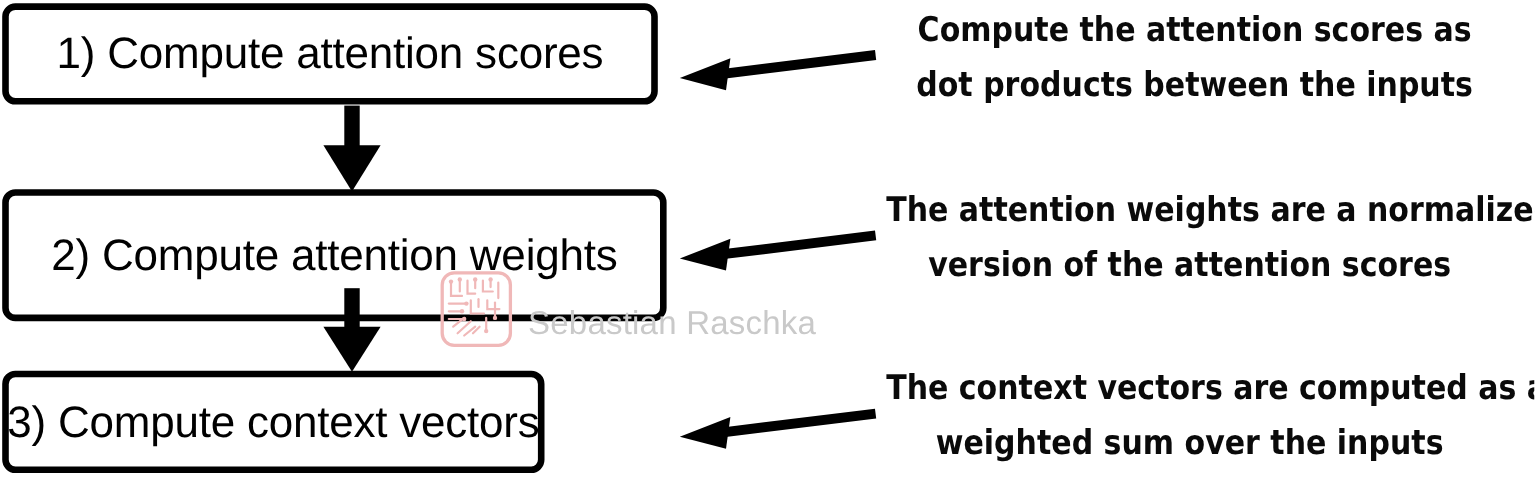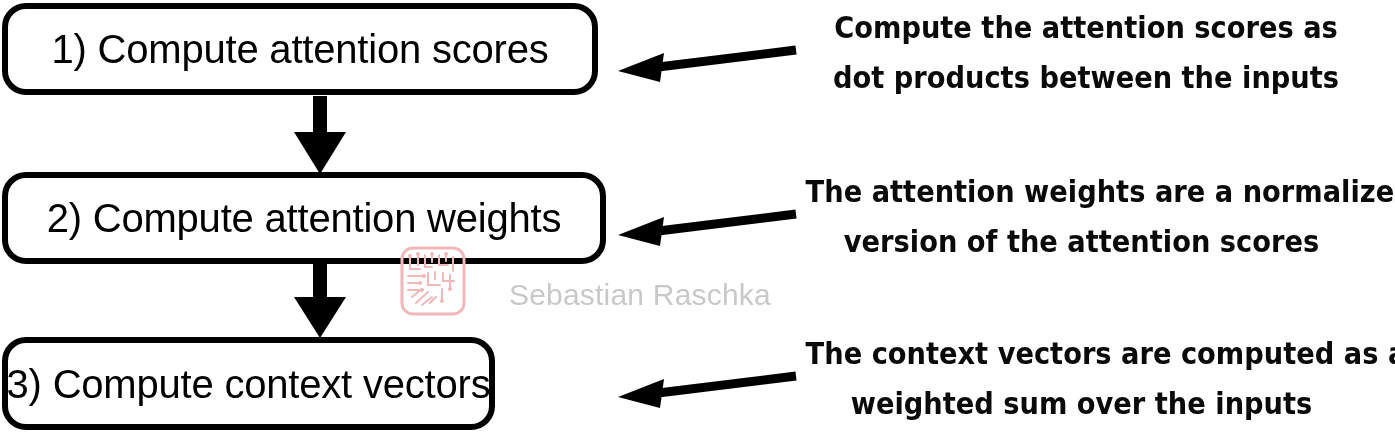--- a/index.html
+++ b/index.html
@@ -16,38 +16,38 @@
     height: 434px;
     background: #ffffff;
     overflow: hidden;
   }
 
   
   .flow-box {
     position: absolute;
     box-sizing: border-box;
     border: 6px solid #000000;
-    border-radius: 24px;
+    border-radius: 12px;
     background: #ffffff;
     display: flex;
     align-items: center;
     justify-content: center;
   }
   .flow-box-label {
     font-family: "Liberation Sans", sans-serif;
     font-size: 40px;
     font-weight: 400;
     color: #000000;
     letter-spacing: -0.2px;
     white-space: nowrap;
     line-height: 1;
   }
 
   #box-1 { left: 2px;  top: 3px;   width: 596px; height: 92px; }
-  #box-2 { left: 2px;  top: 172px; width: 604px; height: 92px; }
+  #box-2 { left: 2px;  top: 172px; width: 604px; height: 120px; }
   #box-3 { left: 2px;  top: 337px; width: 493px; height: 93px; }
 
   
   .arrow-svg {
     position: absolute;
     overflow: visible;
   }
   #arrow-down-1 { left: 280px; top: 96px;  width: 80px;  height: 80px; }
   #arrow-down-2 { left: 280px; top: 262px; width: 80px;  height: 78px; }
 
@@ -77,21 +77,20 @@
   
   #watermark {
     position: absolute;
     left: 398px;
     top: 245px;
     width: 360px;
     height: 72px;
     display: flex;
     align-items: flex-end;
     pointer-events: none;
-    gap: 29px;
   }
   #watermark-logo {
     width: 72px;
     height: 72px;
     flex: 0 0 72px;
   }
   #watermark-name {
     font-family: "Liberation Sans", sans-serif;
     font-size: 30px;
     font-weight: 400;

